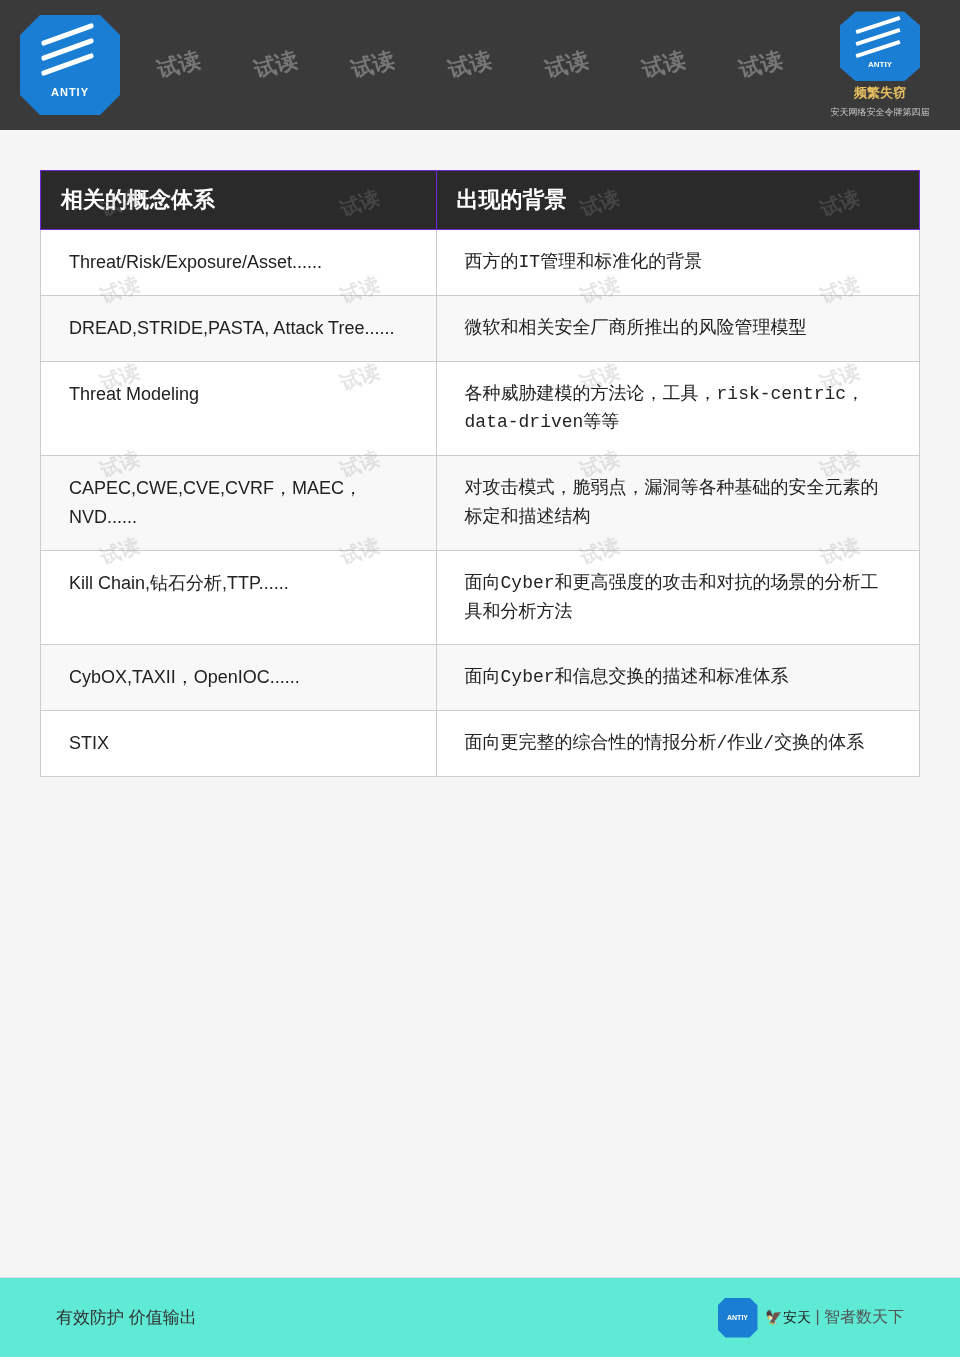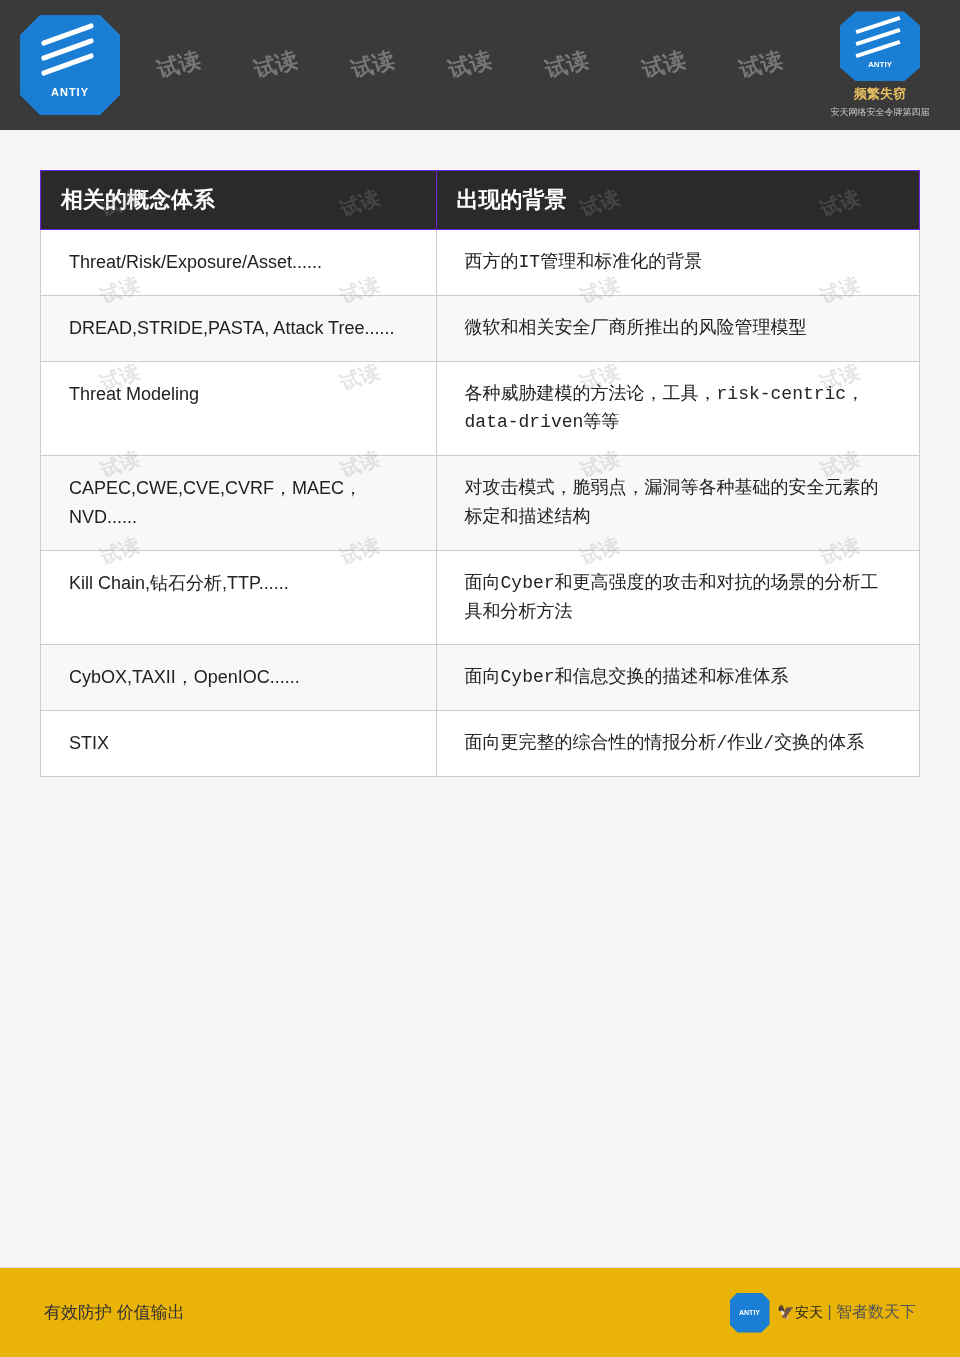--- a/index.html
+++ b/index.html
@@ -169,27 +169,27 @@
       width: 55%;
       font-family: Liberation Mono, monospace;
     }
 
     
     .footer {
       position: absolute;
       bottom: 0;
       left: 0;
       right: 0;
-      height: 90px;
-      background: #eab308;
+      height: 80px;
+      background: #5eead4;
       border-top: 1px solid #ddd;
       display: flex;
       align-items: center;
       justify-content: space-between;
-      padding: 0 44px;
+      padding: 0 56px;
     }
     .footer-left-text {
       font-size: 17px;
       color: #333;
       font-weight: 500;
     }
     .footer-right-logo {
       display: flex;
       align-items: center;
       gap: 8px;
@@ -241,21 +241,21 @@
 
   <div class="header-right">
     <div style="background:#1a7fd4; width:80px; height:70px; clip-path:polygon(20% 0%, 80% 0%, 100% 20%, 100% 80%, 80% 100%, 20% 100%, 0% 80%, 0% 20%); display:flex; flex-direction:column; align-items:center; justify-content:center;">
       <div style="width:50px; height:35px; position:relative;">
         <div style="position:absolute; width:46px; height:4px; background:white; top:0; left:0; transform:rotate(-18deg);"></div>
         <div style="position:absolute; width:46px; height:4px; background:white; top:12px; left:0; transform:rotate(-18deg);"></div>
         <div style="position:absolute; width:46px; height:4px; background:white; top:24px; left:0; transform:rotate(-18deg);"></div>
       </div>
       <div style="color:white; font-size:8px; font-weight:bold; margin-top:2px;">ANTIY</div>
     </div>
-    <div class="brand-logo-top" style="margin-top:4px;">频繁失窃</div>
+    <div class="brand-logo-top" style="margin-top:4px;font-family:Liberation Mono, monospace;">频繁失窃</div>
     <div class="brand-subtitle">安天网络安全令牌第四届</div>
   </div>
 </div>
 
 <div class="main-content" style="min-height: 1147px; position: relative;">
 
   <div class="watermark-overlay">
     <div class="wm-row">
       <span class="wm-item">试读</span>
       <span class="wm-item">试读</span>

